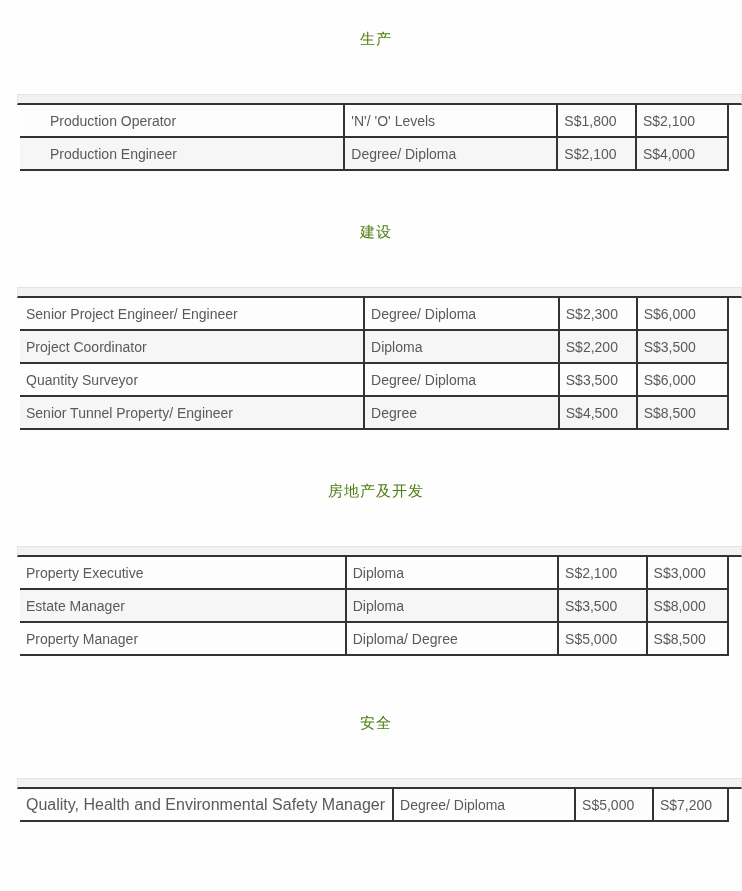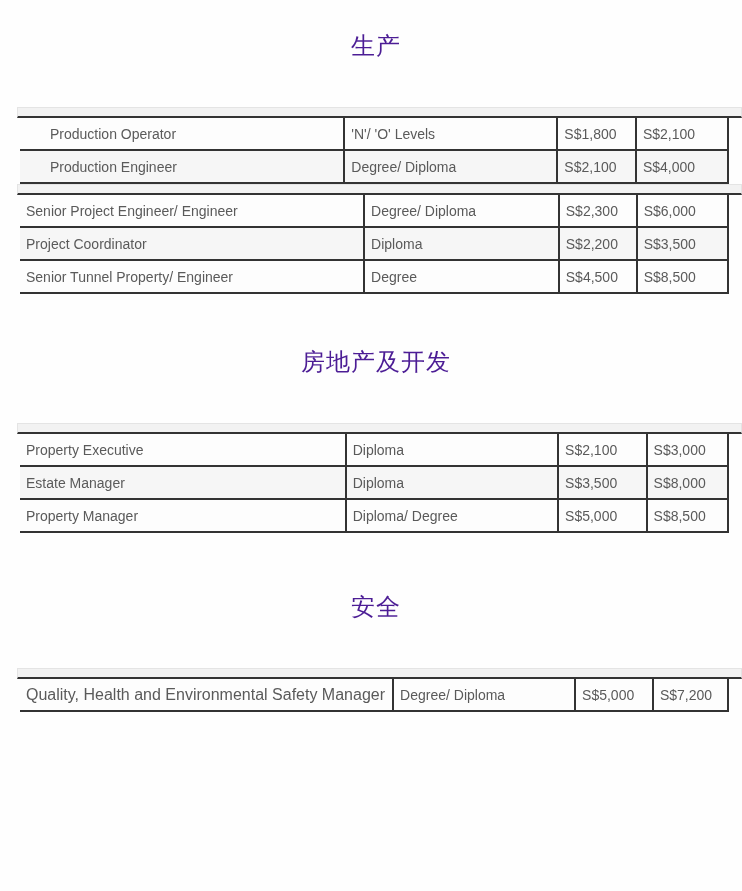--- a/index.html
+++ b/index.html
@@ -7,24 +7,24 @@
     position: relative;
     width: 742px;
     height: 891px;
     background: #fefefe;
     overflow: hidden;
     font-family: "Liberation Sans", "DejaVu Sans", sans-serif;
   }
   .section-title {
     margin: 52px 0 45px 10px;
     text-align: center;
-    font-size: 24px;
+    font-size: 15px;
     font-weight: 400;
     letter-spacing: 1px;
-    color: #4c1d95;
+    color: #4d7c0f;
   }
   .section:first-child .section-title { margin-top: 30px; }
   .section:last-child  .section-title { margin-top: 58px; }
 
   .ptable { margin-left: 17px; margin-right: 0; }
   .strip {
     height: 8px;
     background: #f2f2f2;
     border: 1px solid #e4e4e4;
     border-bottom: 2px solid #333333;
@@ -90,20 +90,21 @@
             <td>Degree/ Diploma</td>
             <td>S$2,100</td>
             <td>S$4,000</td>
           </tr>
         </tbody>
       </table>
     </div>
   </div>
 
   <div class="section">
+    <h2 class="section-title">建设</h2>
     <div class="ptable t2">
       <div class="strip"></div>
       <table>
         <colgroup>
             <col class="c1">
             <col class="c2">
             <col class="c3">
             <col class="c4">
           </colgroup>
         <tbody>
@@ -113,20 +114,26 @@
             <td>S$2,300</td>
             <td>S$6,000</td>
           </tr>
           <tr>
             <td>Project Coordinator</td>
             <td>Diploma</td>
             <td>S$2,200</td>
             <td>S$3,500</td>
           </tr>
           <tr>
+            <td>Quantity Surveyor</td>
+            <td>Degree/ Diploma</td>
+            <td>S$3,500</td>
+            <td>S$6,000</td>
+          </tr>
+          <tr>
             <td>Senior Tunnel Property/ Engineer</td>
             <td>Degree</td>
             <td>S$4,500</td>
             <td>S$8,500</td>
           </tr>
         </tbody>
       </table>
     </div>
   </div>
 

